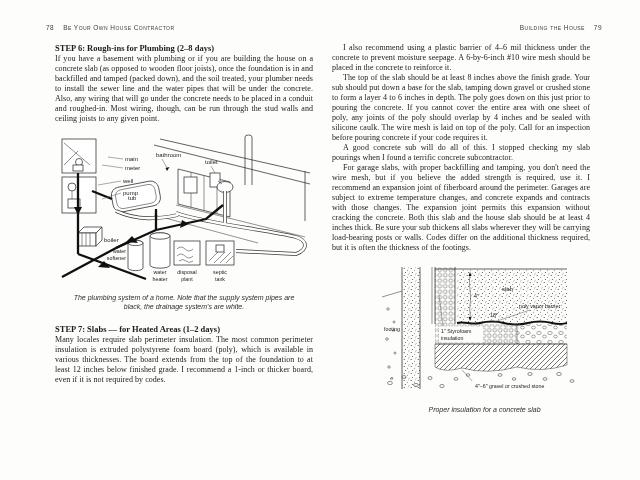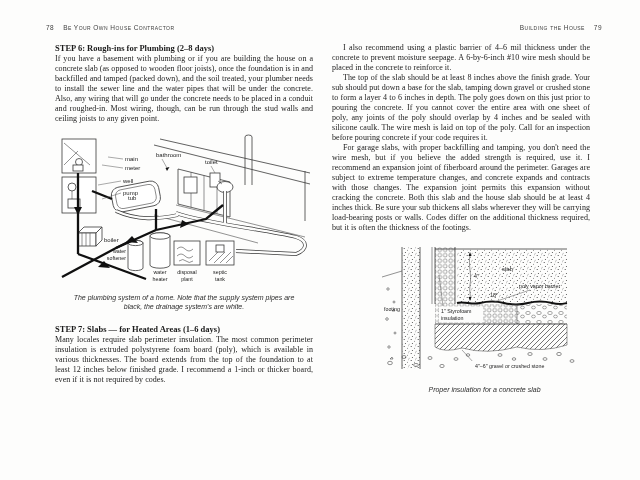--- a/index.html
+++ b/index.html
@@ -178,34 +178,35 @@
           <text x="102" y="151.5" text-anchor="middle" class="small">heater</text>
           <text x="129" y="145" text-anchor="middle" class="small">disposal</text>
           <text x="129" y="151.5" text-anchor="middle" class="small">plant</text>
           <text x="162" y="145" text-anchor="middle" class="small">septic</text>
           <text x="162" y="151.5" text-anchor="middle" class="small">tank</text>
         </g>
       </svg>
       <figcaption class="fig-caption">The plumbing system of a home. Note that the supply system pipes are black, the drainage system's are white.</figcaption>
     </figure>
 
-    <div class="step-heading">STEP 7: Slabs — for Heated Areas (1–6 days)</div>
+    <div class="step-heading">STEP 7: Slabs — for Heated Areas (1–2 days)</div>
     <p class="body-text">Many locales require slab perimeter insulation. The most common perimeter insulation is extruded polystyrene foam board (poly), which is available in various thicknesses. The board extends from the top of the foundation to at least 12 inches below finished grade. I recommend a 1-inch or thicker board, even if it is not required by codes.</p>
   </div>
 </div>
 
 <div class="page page-right">
   <div class="running-head right">
     <span>Building the House</span>
     <span class="pagenum">79</span>
   </div>
 
   <div class="col">
     <p class="body-text indent mt">I also recommend using a plastic barrier of 4–6 mil thickness under the concrete to prevent moisture seepage. A 6-by-6-inch #10 wire mesh should be placed in the concrete to reinforce it.</p>
     <p class="body-text indent">The top of the slab should be at least 8 inches above the finish grade. Your sub should put down a base for the slab, tamping down gravel or crushed stone to form a layer 4 to 6 inches in depth. The poly goes down on this just prior to pouring the concrete. If you cannot cover the entire area with one sheet of poly, any joints of the poly should overlap by 4 inches and be sealed with silicone caulk. The wire mesh is laid on top of the poly. Call for an inspection before pouring concrete if your code requires it.</p>
+    <p class="body-text indent">A good concrete sub will do all of this. I stopped checking my slab pourings when I found a terrific concrete subcontractor.</p>
     <p class="body-text indent">For garage slabs, with proper backfilling and tamping, you don't need the wire mesh, but if you believe the added strength is required, use it. I recommend an expansion joint of fiberboard around the perimeter. Garages are subject to extreme temperature changes, and concrete expands and contracts with those changes. The expansion joint permits this expansion without cracking the concrete. Both this slab and the house slab should be at least 4 inches thick. Be sure your sub thickens all slabs wherever they will be carrying load-bearing posts or walls. Codes differ on the additional thickness required, but it is often the thickness of the footings.</p>
 
     <figure class="fig-slab">
       <svg width="205" height="132" viewBox="0 0 205 132">
         <defs>
           <pattern id="spk" width="7" height="7" patternUnits="userSpaceOnUse">
             <circle cx="1.2" cy="1.5" r="0.55" fill="#333"></circle>
             <circle cx="4.6" cy="3.2" r="0.45" fill="#333"></circle>
             <circle cx="2.4" cy="5.6" r="0.5" fill="#333"></circle>
             <circle cx="6.1" cy="6.2" r="0.4" fill="#333"></circle>

